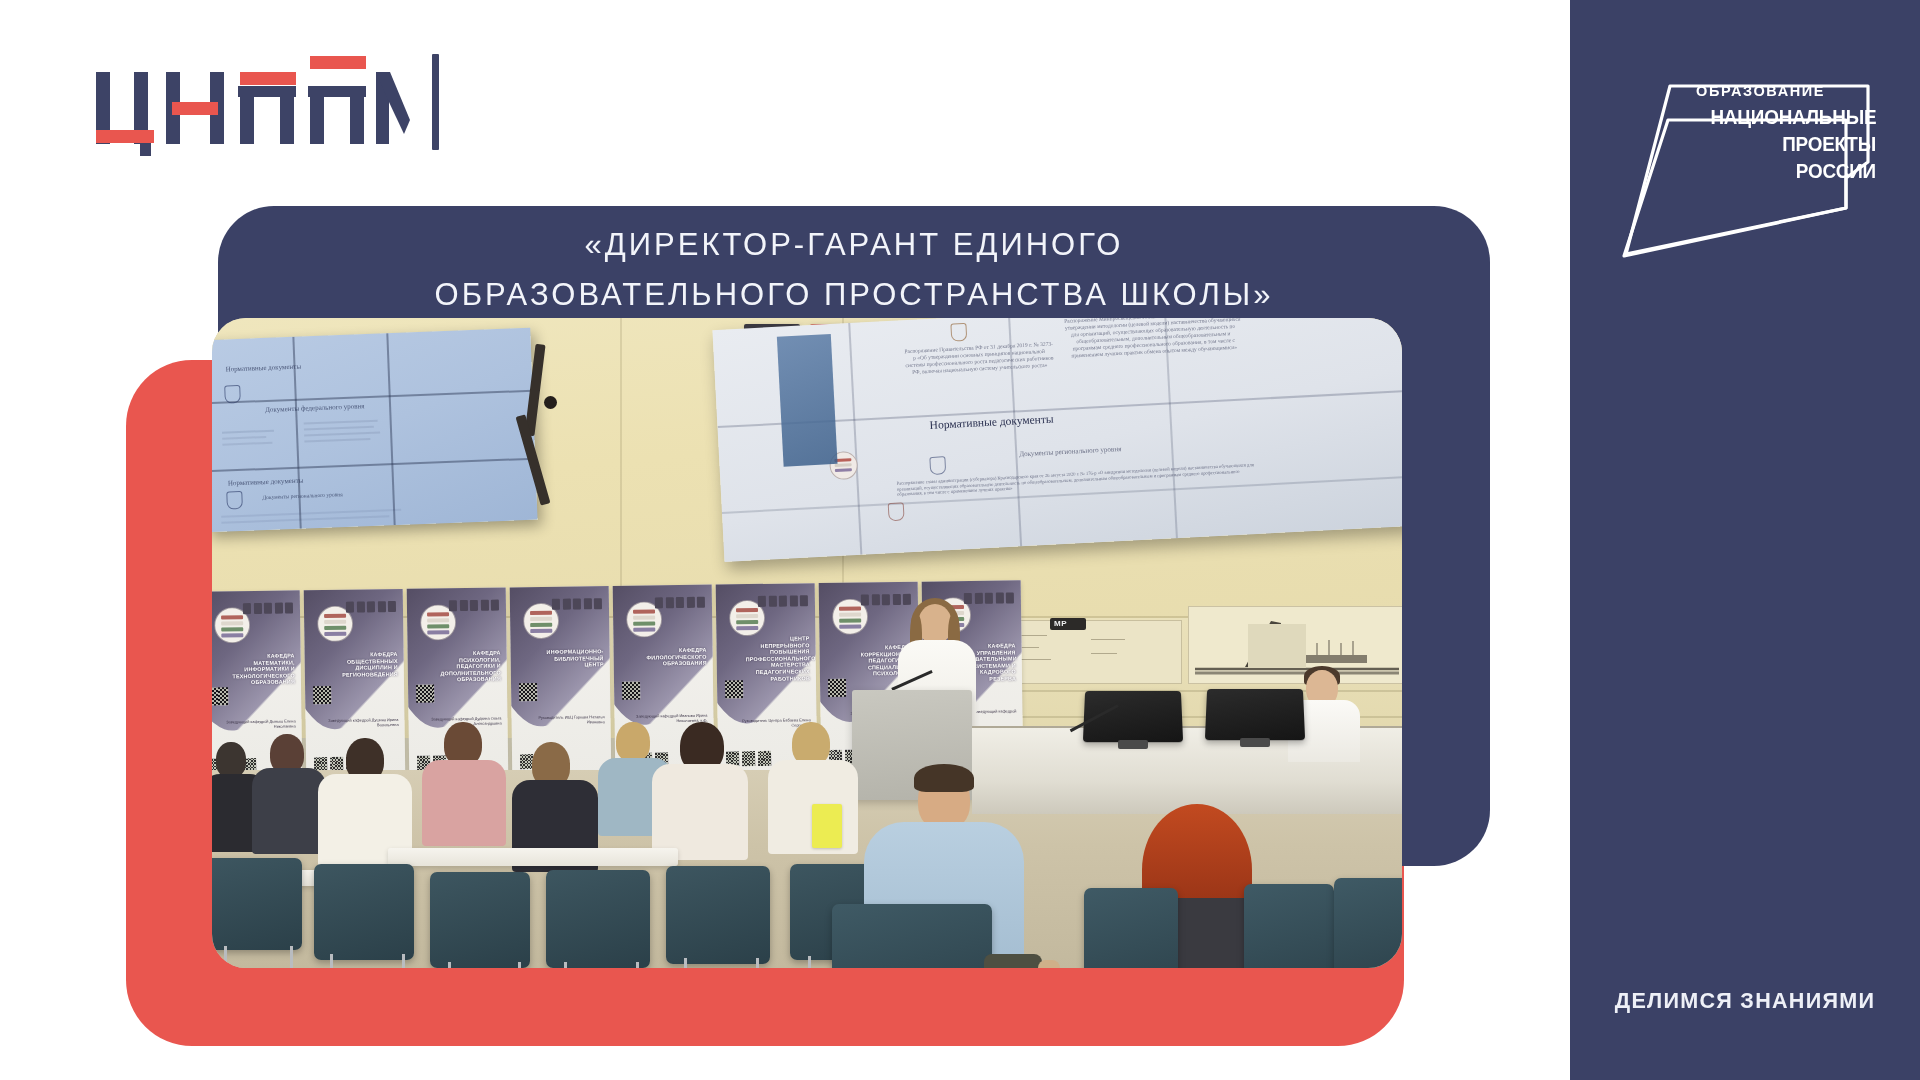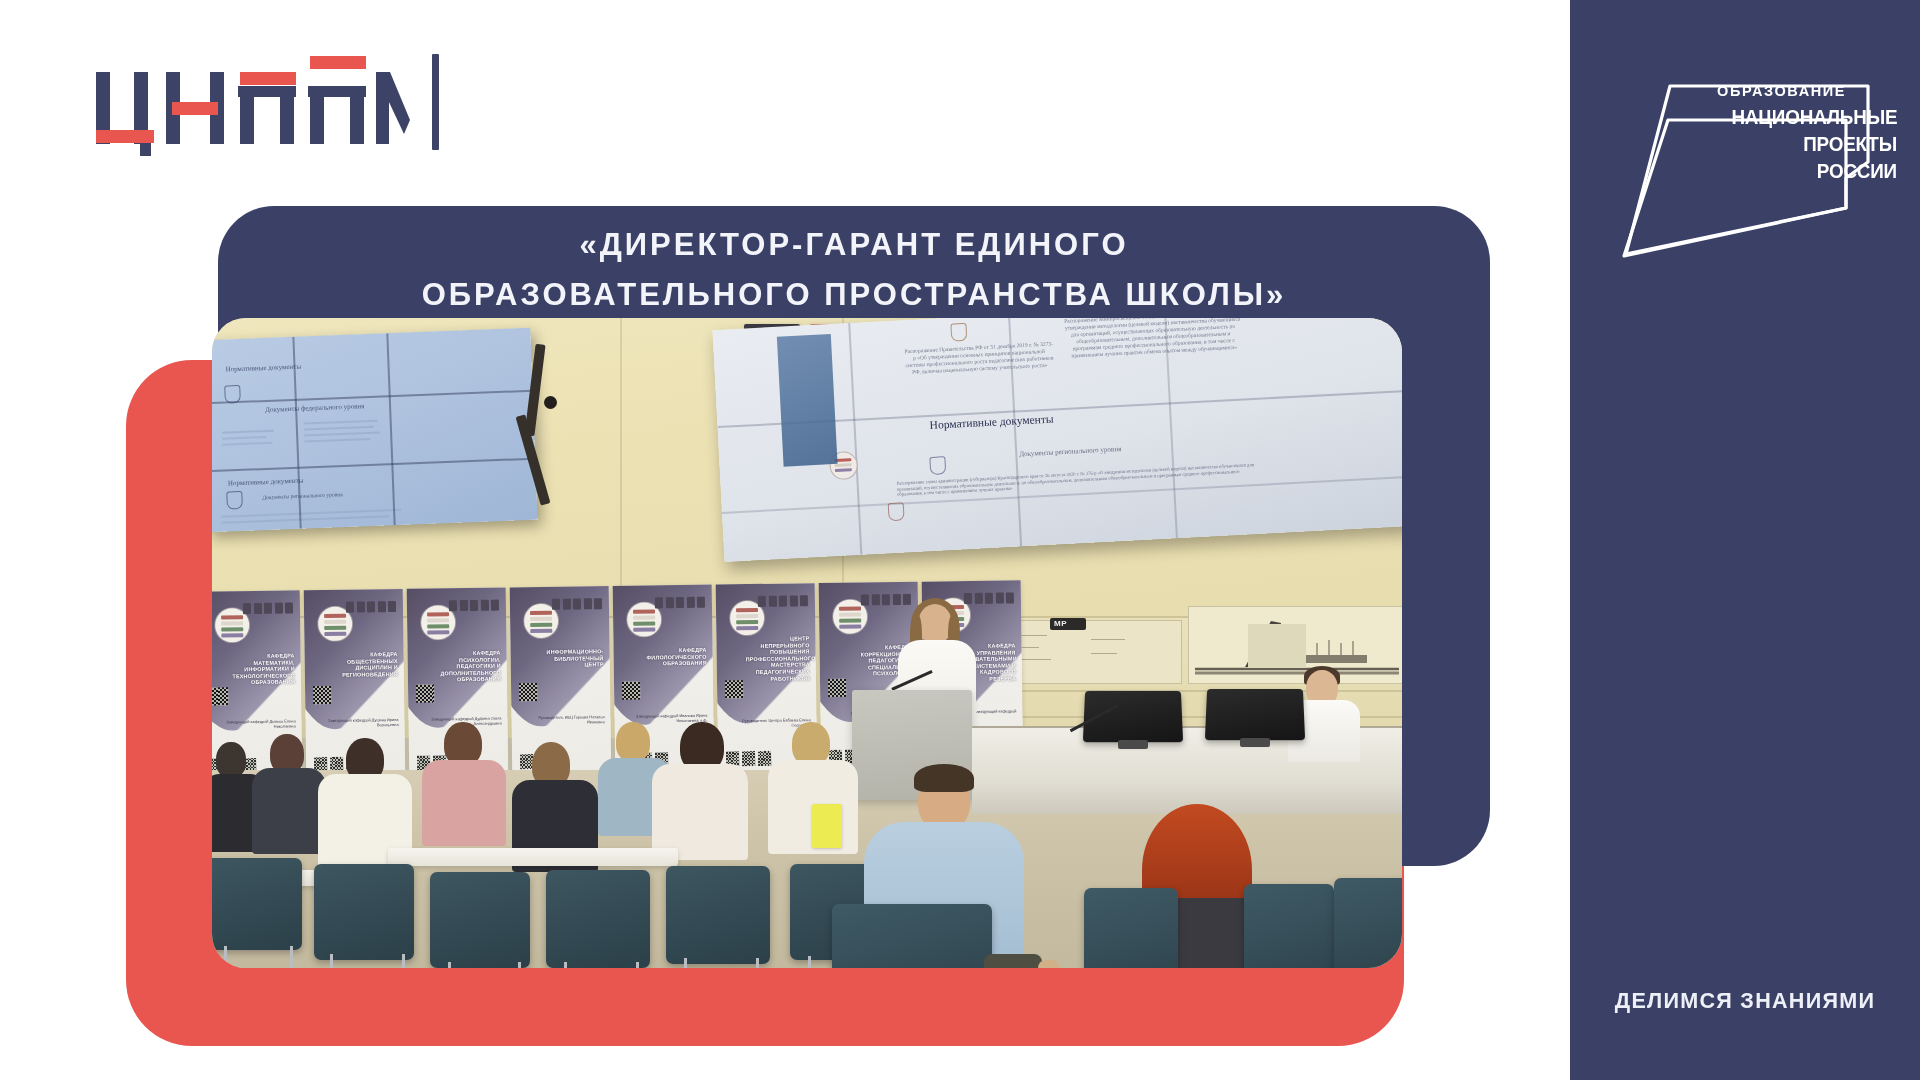--- a/index.html
+++ b/index.html
@@ -83,21 +83,21 @@
   .deck-title {
     position: absolute;
     left: 0;
     right: 0;
     top: 14px;
     text-align: center;
     color: #F2F4FA;
     font-size: 31px;
     line-height: 50px;
     letter-spacing: 3.0px;
-    font-weight: 700;
+    font-weight: 400;
     white-space: pre-line;
     padding: 0 88px;
     box-sizing: border-box;
   }
 
   
   .photo-frame {
     position: absolute;
     left: 212px;
     top: 318px;
@@ -466,21 +466,20 @@
     left: 40px; top: 58px;
     width: 268px; height: 210px;
   }
   .np-logo svg { display:block; width: 268px; height: 210px; }
 
   .np-text-block {
     position:absolute;
     left: 126px; top: 82px;
     width: 180px;
     color: #ffffff;
-    margin-left: 21px;
   }
   .np-obr {
     font-size: 14.5px;
     font-weight: 700;
     letter-spacing: 1.6px;
     line-height: 18px;
     white-space: nowrap;
   }
   .np-big {
     margin-top: 7px;

